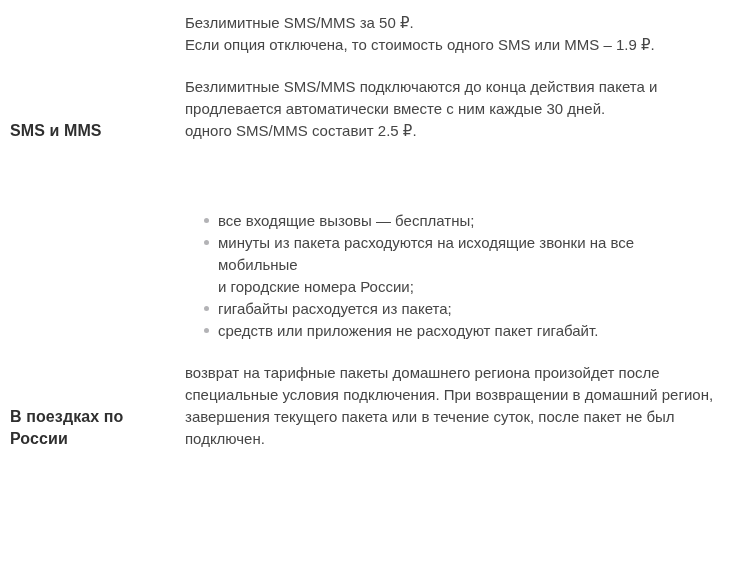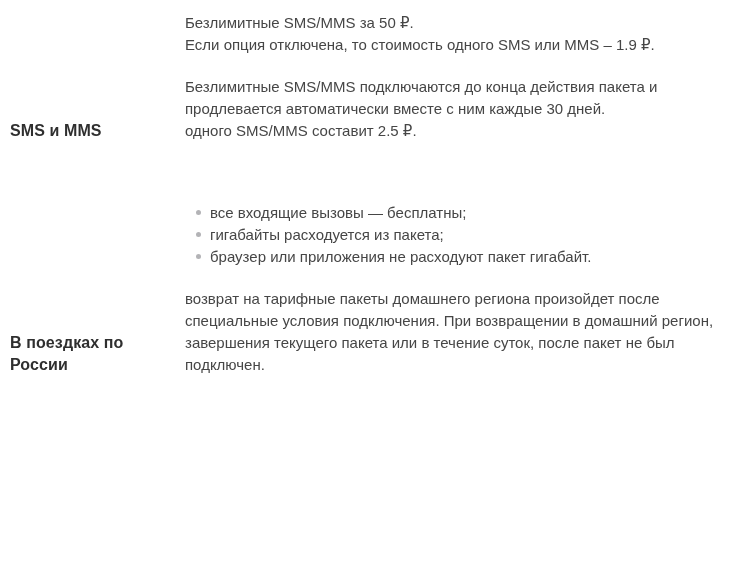--- a/index.html
+++ b/index.html
@@ -37,21 +37,21 @@
   }
   .section-content {
     flex: 1 1 auto;
     min-width: 0;
   }
   .para { margin: 0; }
   .para.gap-before { margin-top: 20px; }
   .text-line { min-height: 22px; }
   ul.bullet-list {
     list-style: none;
-    margin: 8px;
+    margin: 16px;
     padding: 0;
   }
   li.bullet-item {
     position: relative;
     padding-left: 17px;
   }
   .bullet-dot {
     position: absolute;
     left: 3px;
     top: 8px;
@@ -85,25 +85,30 @@
     <div class="section-label">В поездках по России</div>
     <div class="section-content">
 
       <ul class="bullet-list">
         <li class="bullet-item">
           <span class="bullet-dot"></span>
           <div class="text-line">все входящие вызовы — бесплатны;</div>
         </li>
         <li class="bullet-item">
           <span class="bullet-dot"></span>
+          <div class="text-line">минуты из пакета расходуются на исходящие звонки на все мобильные</div>
+          <div class="text-line">и городские номера России;</div>
+        </li>
+        <li class="bullet-item">
+          <span class="bullet-dot"></span>
           <div class="text-line">гигабайты расходуется из пакета;</div>
         </li>
         <li class="bullet-item">
           <span class="bullet-dot"></span>
-          <div class="text-line">браузер или приложения не расходуют пакет гигабайт.</div>
+          <div class="text-line">средств или приложения не расходуют пакет гигабайт.</div>
         </li>
       </ul>
 
       <div class="para gap-before">
         <div class="text-line">возврат на тарифные пакеты домашнего региона произойдет после</div>
         <div class="text-line">специальные условия подключения. При возвращении в домашний регион,</div>
         <div class="text-line">завершения текущего пакета или в течение суток, после пакет не был</div>
         <div class="text-line">подключен.</div>
       </div>
     </div>

